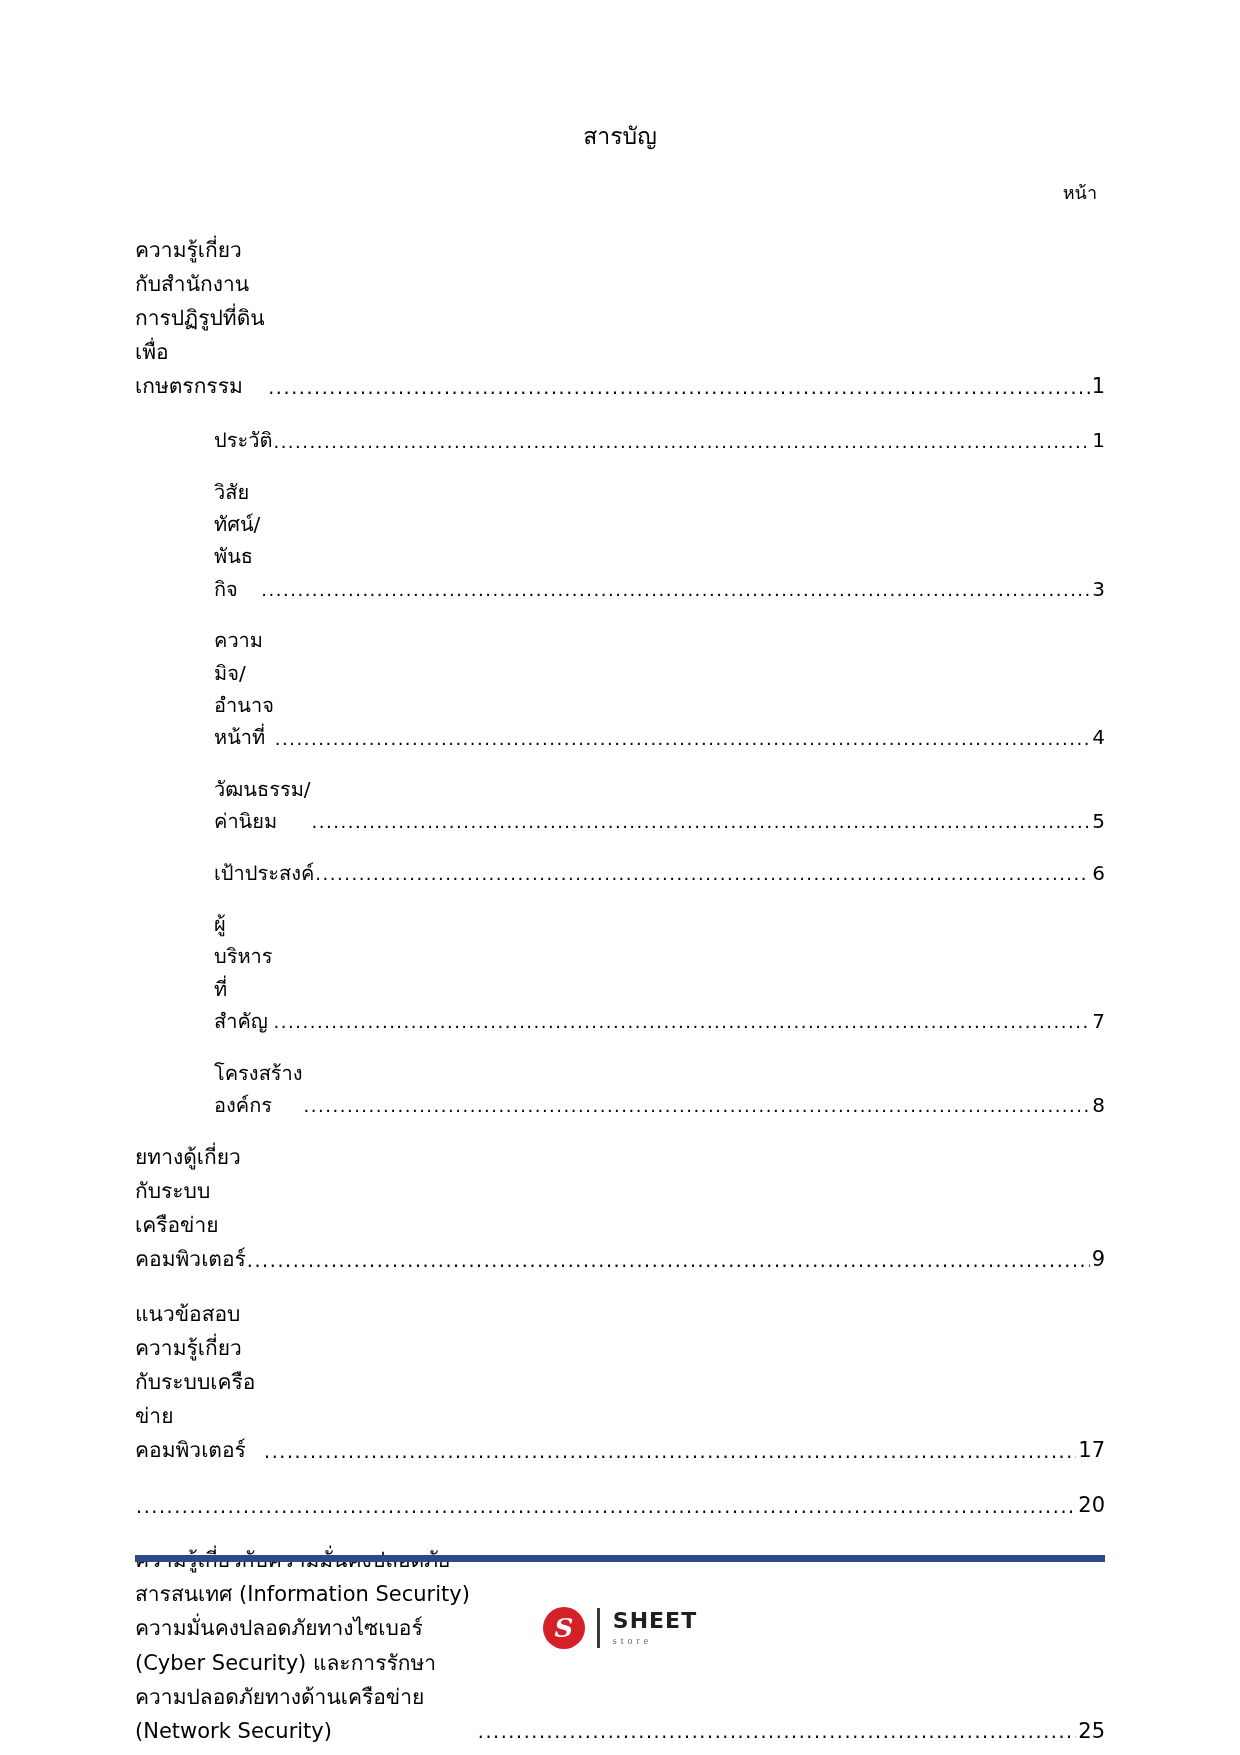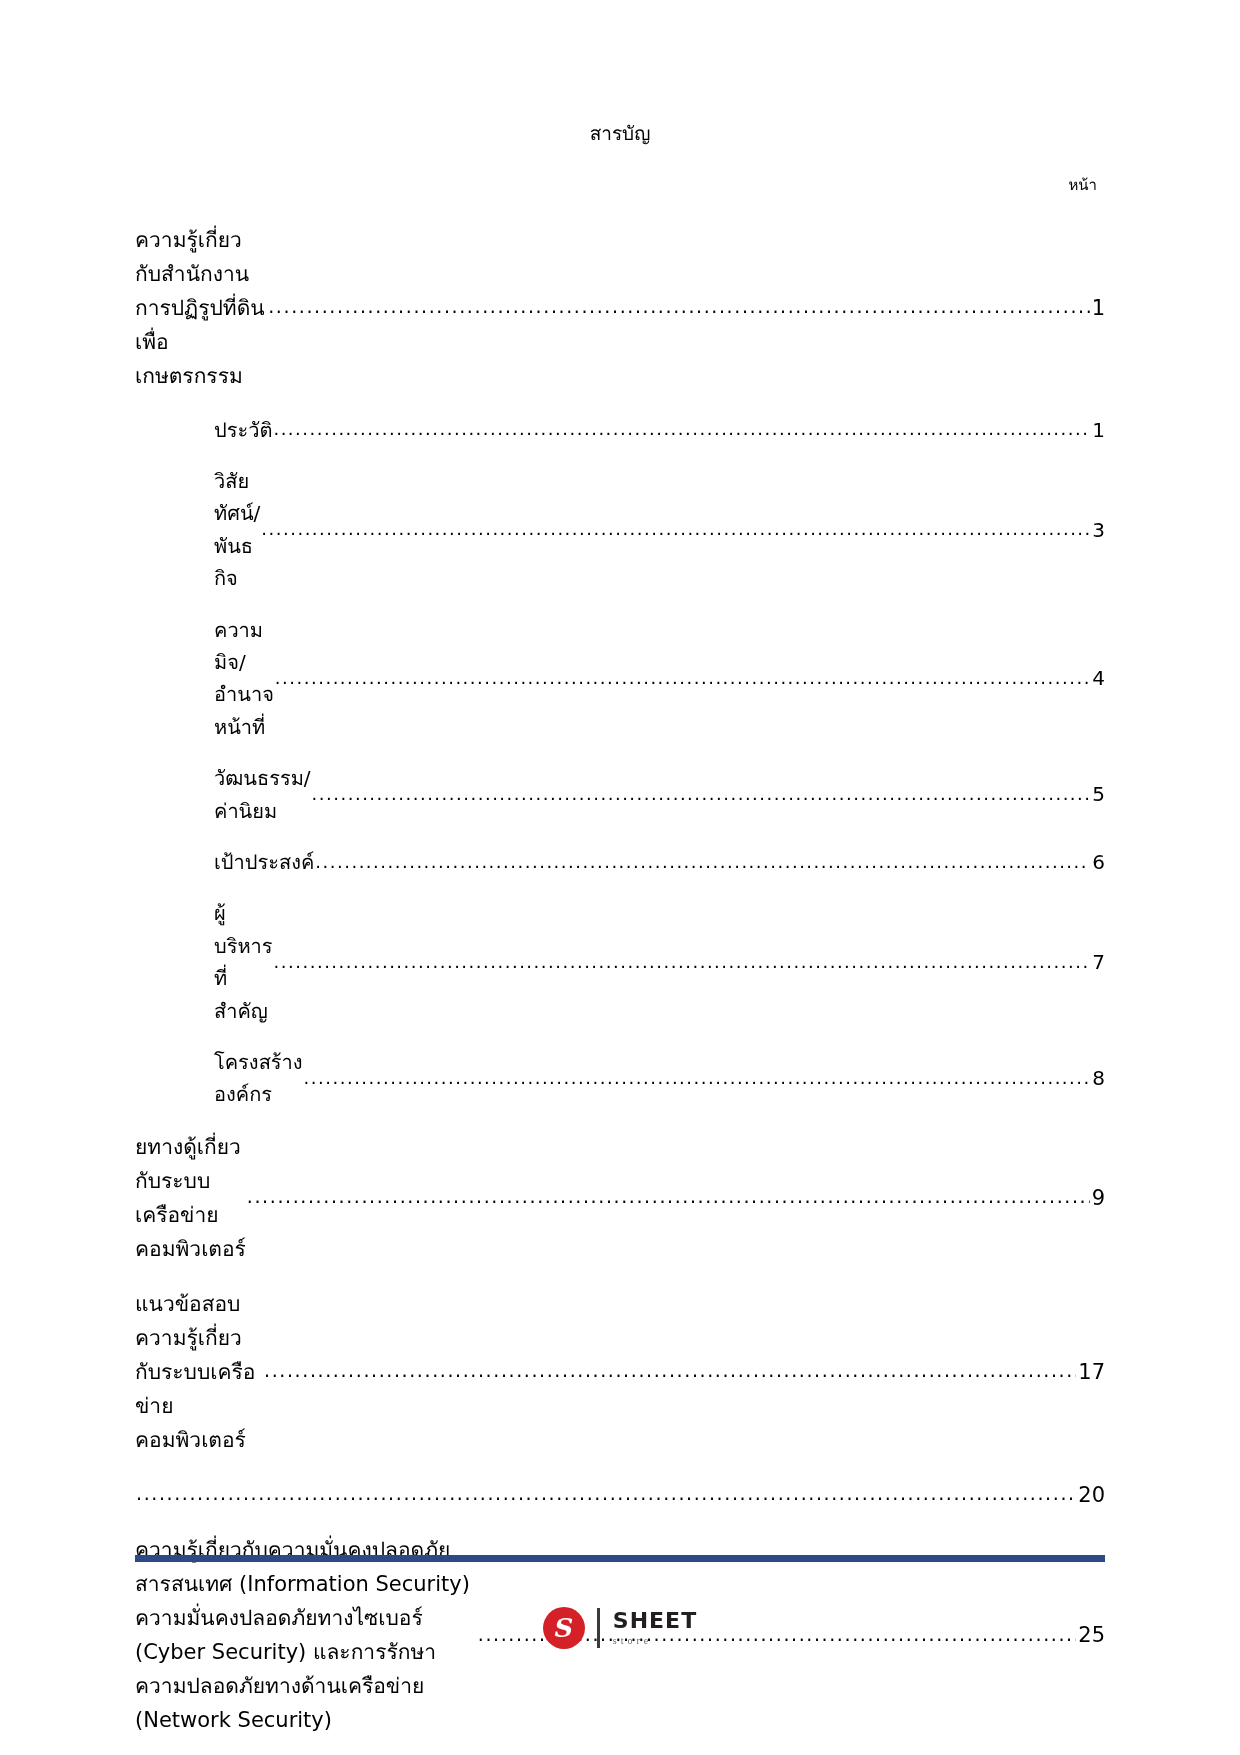--- a/index.html
+++ b/index.html
@@ -17,28 +17,28 @@
   }
   .page {
     position: relative;
     width: 1240px;
     height: 1755px;
     box-sizing: border-box;
     padding: 120px 135px 0 135px;
   }
   .doc-title {
     text-align: center;
-    font-size: 19px;
+    font-size: 23px;
     line-height: 1.4;
     margin: 0 0 26px 0;
     font-weight: 400;
   }
   .page-col-header {
     text-align: right;
-    font-size: 15px;
+    font-size: 18px;
     margin: 0 8px 26px 0;
   }
   .toc {
     margin: 0;
     padding: 0;
   }
   .toc-entry {
     display: block;
     margin-bottom: 21px;
     font-size: 21px;
@@ -51,21 +51,21 @@
     margin-left: 79px;
     margin-bottom: 19px;
   }
   .entry-inner {
     display: block;
     position: relative;
   }
   
   .row {
     display: flex;
-    align-items: center;
+    align-items: flex-end;
     width: 100%;
   }
   .row .label {
     white-space: pre-wrap;
   }
   .row .dots {
     flex: 1 1 auto;
     overflow: hidden;
     white-space: nowrap;
     letter-spacing: 1.6px;

